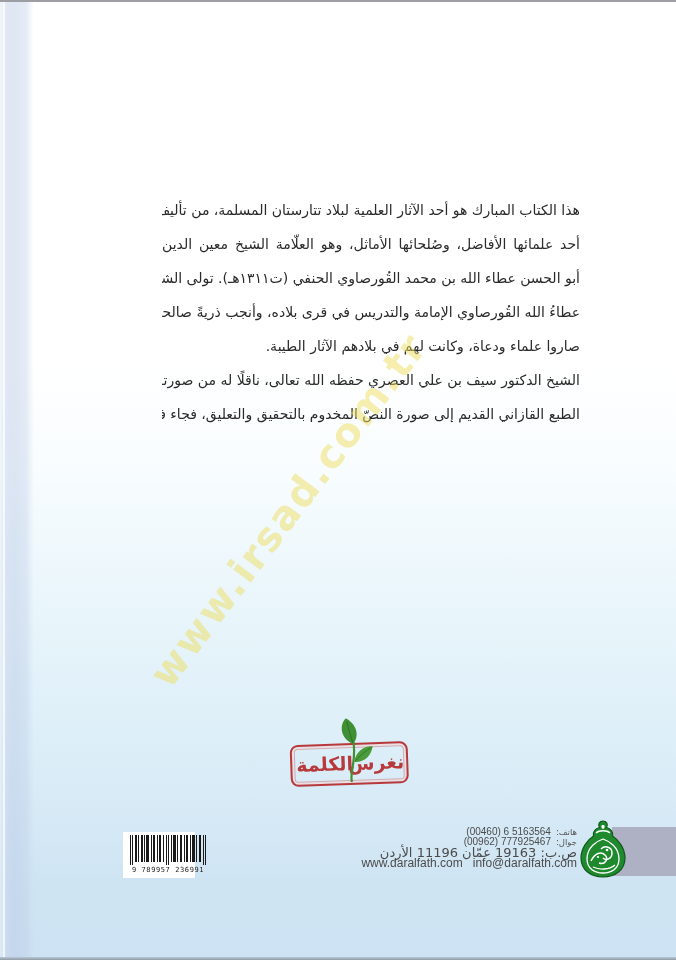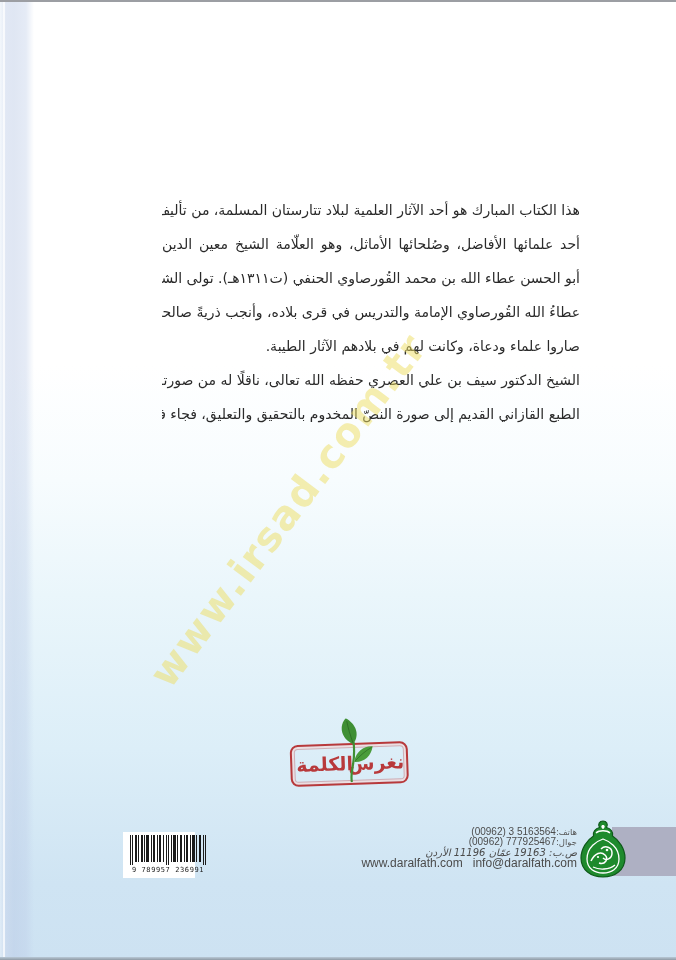--- a/index.html
+++ b/index.html
@@ -57,23 +57,23 @@
     position: absolute; left: 2px; top: 34px; width: 86px; text-align: center;
     font-family: "DejaVu Sans Mono", monospace; font-size: 7px; letter-spacing: 0.6px; color: #222;
     white-space: nowrap;
   }
 
   .contact {
     position: absolute; right: 99px; top: 827px; width: 200px;
     font-family: "Liberation Sans", sans-serif; font-size: 10px; color: #4b4b4b;
   }
   .contact-row { display: flex; direction: rtl; justify-content: flex-start; height: 10px; line-height: 10px; margin-bottom: 0.3px; white-space: nowrap; }
-  .contact-label { direction: rtl; font-family: "DejaVu Sans", sans-serif; font-size: 8.5px; color: #555; }
+  .contact-label { direction: rtl; font-family: "DejaVu Sans", sans-serif; font-size: 8.5px; margin-left: 5px; color: #555; }
   .contact-value { direction: ltr; }
-  .contact-rtl { direction: rtl; font-family: "DejaVu Sans", sans-serif; font-size: 10px; font-style: italic; }
+  .contact-rtl { direction: rtl; font-family: "DejaVu Sans", sans-serif; font-size: 13px; }
   .contact-web { direction: ltr; justify-content: flex-end; font-size: 12px; }
   .red-dot { display: inline-block; width: 5px; height: 5px; border-radius: 50%; background: #d6453a; margin: 3px 5px 0 5px; }
 
   .grey-band { position: absolute; left: 612px; top: 827px; width: 64px; height: 49px; background: #aeb0c3; }
   .logo { position: absolute; left: 579px; top: 819px; width: 48px; height: 60px; }
 </style>
 </head>
 <body>
 
 <div class="top-edge"></div>
@@ -139,21 +139,21 @@
       <rect x="76" y="0" width="1" height="30"></rect>
         <rect x="78" y="0" width="1" height="30"></rect>
     </g>
   </svg>
   <div class="barcode-digits">9 789957 236991</div>
 </div>
 
 <div class="contact">
   <div class="contact-row">
     <span class="contact-label">هاتف:</span>
-    <span class="contact-value">(00962) 3 5163564</span>
+    <span class="contact-value">(00460) 6 5163564</span>
   </div>
   <div class="contact-row">
     <span class="contact-label">جوال:</span>
     <span class="contact-value">(00962) 777925467</span>
   </div>
   <div class="contact-row">
     <span class="contact-rtl">ص.ب: 19163 عمّان 11196 الأردن</span>
   </div>
   <div class="contact-row contact-web">
     <span>www.daralfath.com</span>

